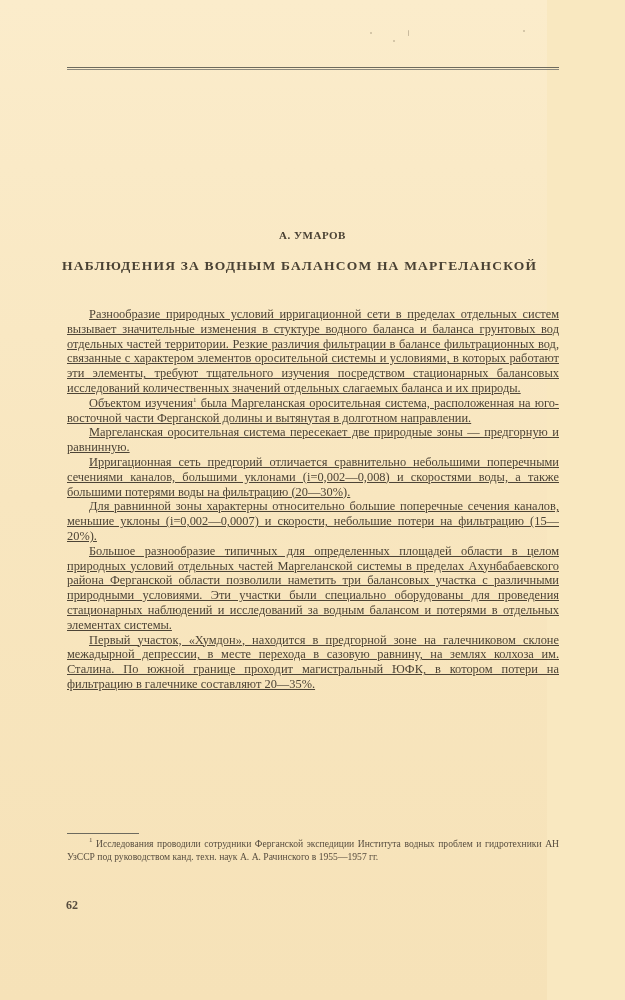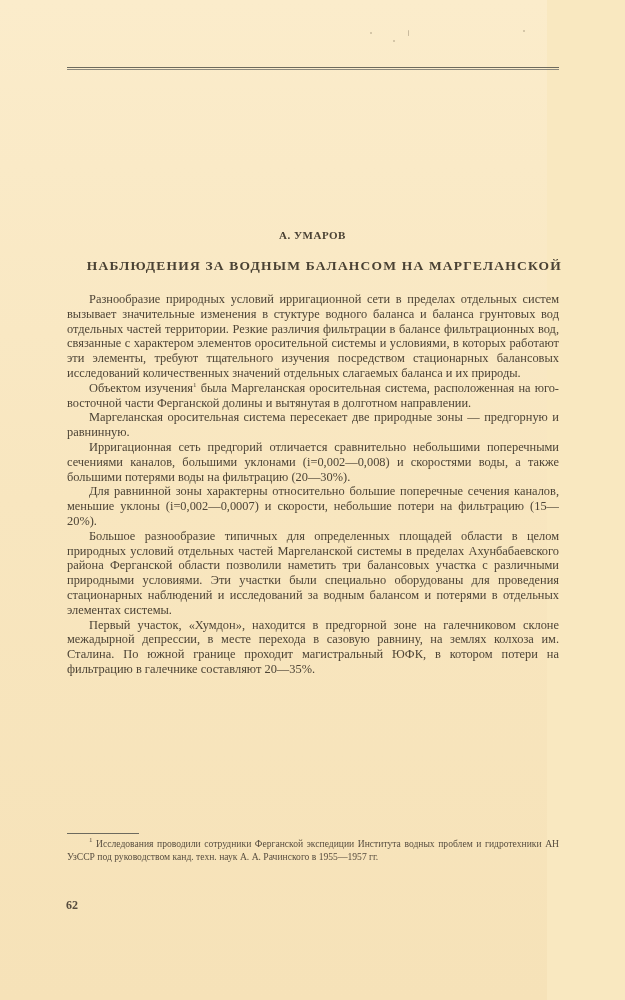--- a/index.html
+++ b/index.html
@@ -40,36 +40,37 @@
     font-size: 11px;
     font-weight: bold;
     letter-spacing: 0.5px;
     color: #4a4234;
   }
   .title {
     position: absolute;
     top: 258px;
     left: 62px;
     width: 500px;
-    text-align: right;
+    text-align: left;
     font-size: 13.5px;
     font-weight: bold;
     letter-spacing: 1.2px;
     line-height: 15px;
     color: #4a4234;
   }
   .body-text {
     position: absolute;
-    top: 292px;
+    top: 307px;
     left: 67px;
     width: 492px;
     font-size: 12.4px;
     line-height: 14.8px;
     text-align: justify;
     color: #4d4436;
+    text-decoration: underline;
   }
   .body-text p {
     margin: 0;
     text-indent: 22px;
   }
   sup { font-size: 7px; vertical-align: 5px; line-height: 0; }
   .fn-rule {
     position: absolute;
     left: 67px;
     top: 833px;

